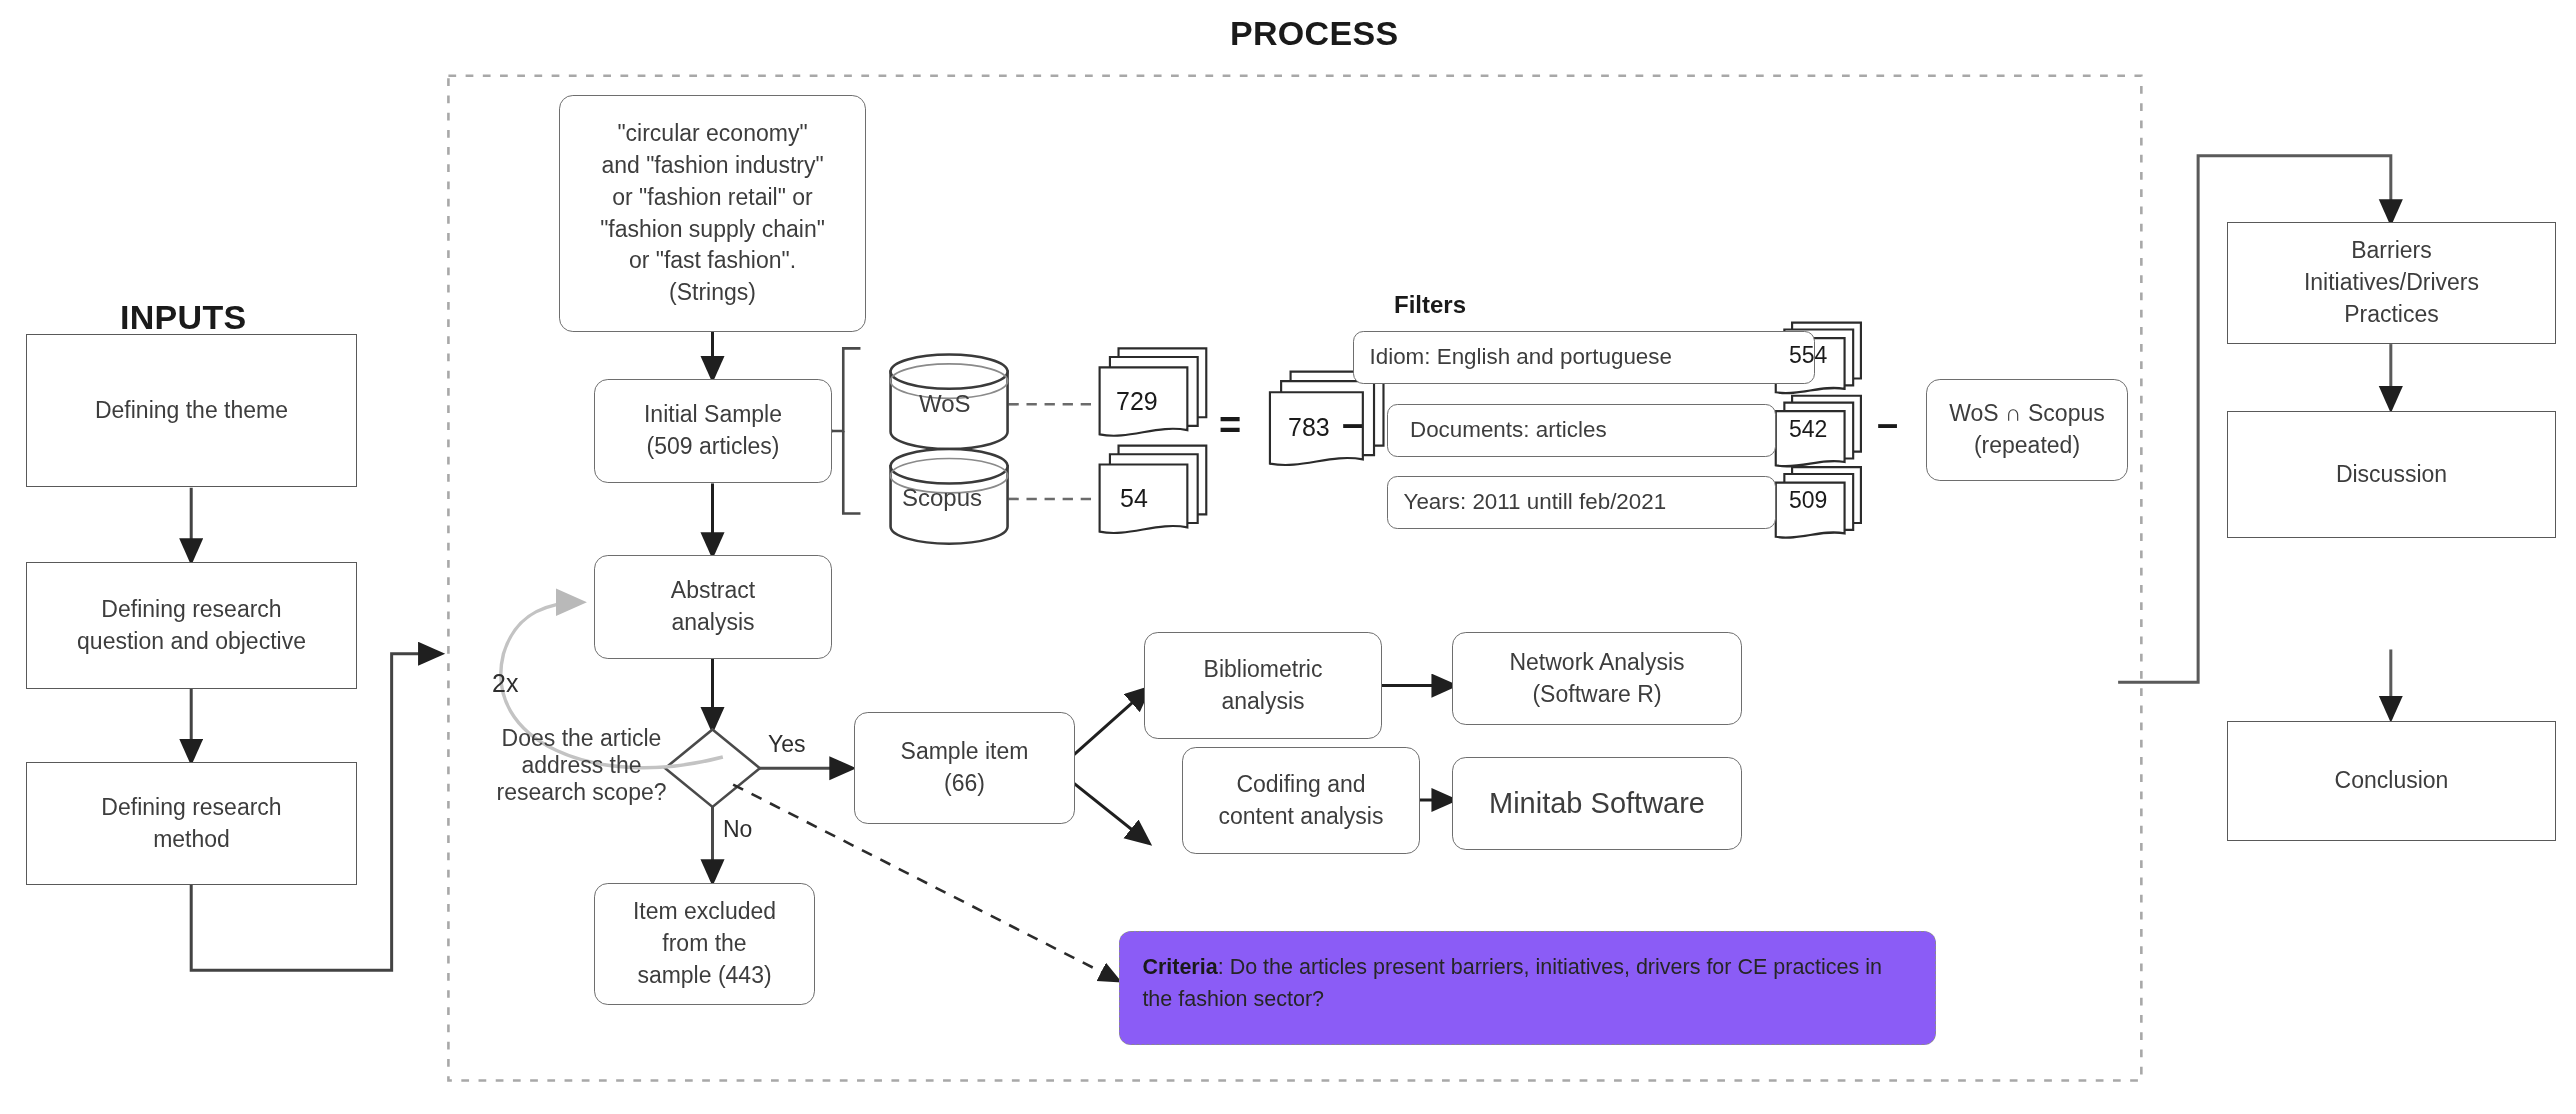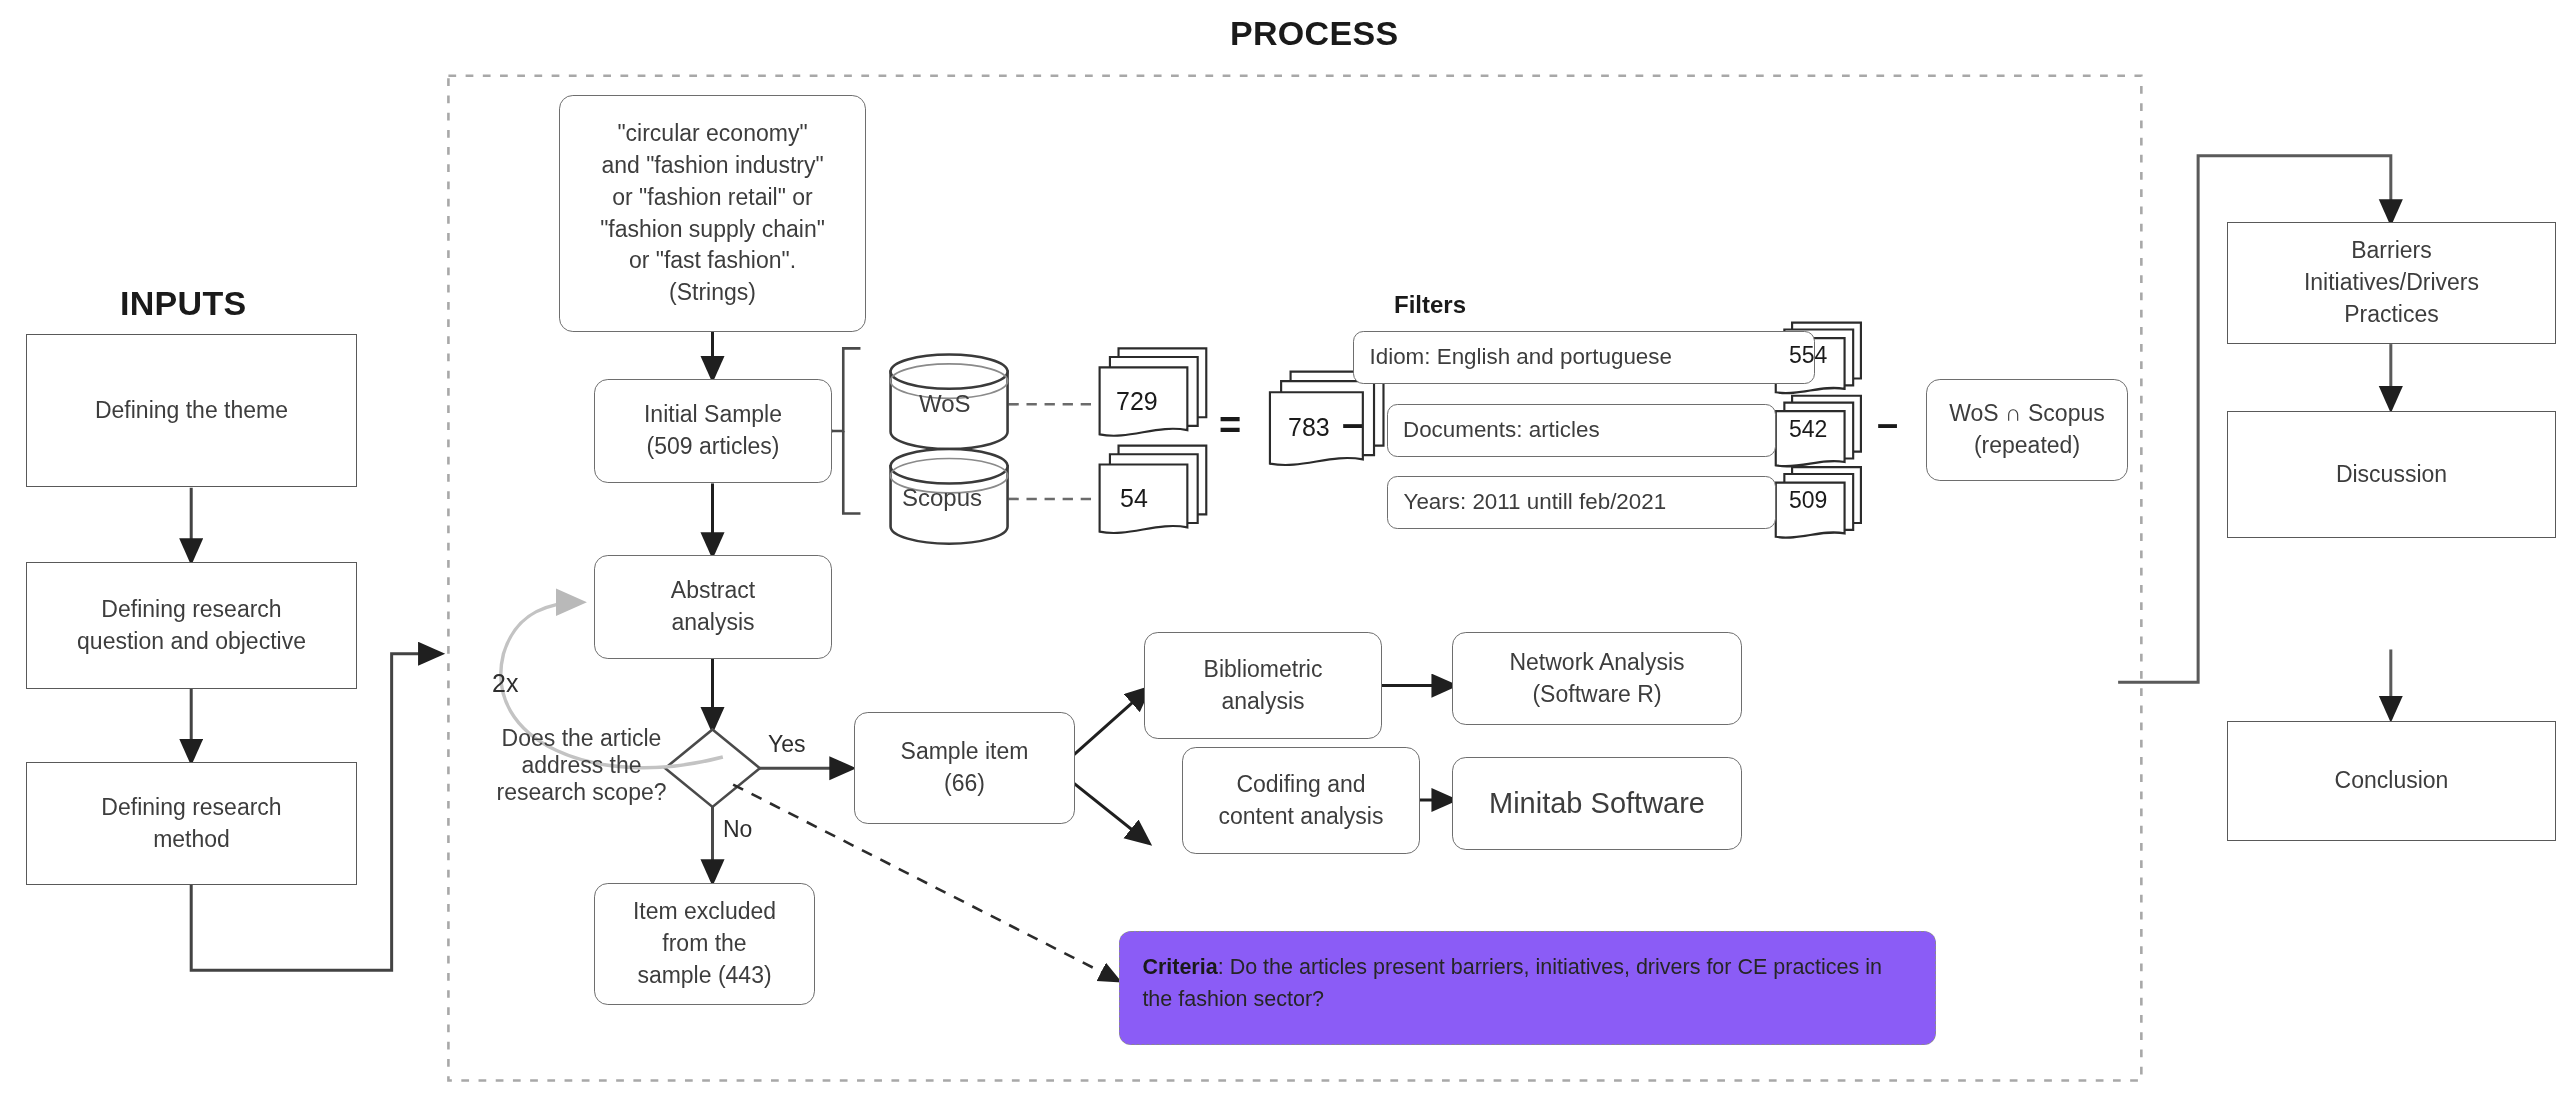--- a/index.html
+++ b/index.html
@@ -184,21 +184,21 @@
       <path d="M2064,478 L2144,478 L2144,537 C2116,532 2092,546 2064,541 Z" fill="#ffffff" stroke="#2b2b2b" stroke-width="2.5"></path>
     </g>
 
     <g>
       <path d="M2083,543 L2163,543 L2163,608 L2083,608 Z" fill="#ffffff" stroke="#2b2b2b" stroke-width="2.5"></path>
       <path d="M2074,551 L2154,551 L2154,616 L2074,616 Z" fill="#ffffff" stroke="#2b2b2b" stroke-width="2.5"></path>
       <path d="M2064,561 L2144,561 L2144,620 C2116,615 2092,629 2064,624 Z" fill="#ffffff" stroke="#2b2b2b" stroke-width="2.5"></path>
     </g>
   </svg>
 
-  <div class="sect-title" style="left:120px; top:284px; font-size:34px;">INPUTS</div>
+  <div class="sect-title" style="left:120px; top:298px; font-size:34px;">INPUTS</div>
 
   <div class="sect-title" style="left:1230px; top:13.8px; font-size:34px;">PROCESS</div>
 
   <div class="sect-title" style="left:2390px; top:258px; font-size:34px;">OUTPUTS</div>
 
   <div class="node rect-sharp multiline" style="left:26px; top:334px; width:331px; height:153px; font-size:23px;">Defining the theme</div>
 
   <div class="node rect-sharp multiline" style="left:26px; top:562px; width:331px; height:127px; font-size:23px;">Defining research
 question and objective</div>
 
@@ -238,21 +238,21 @@
 
   <div class="node rect-round multiline" style="left:1926px; top:379px; width:202px; height:102px; font-size:23px;">WoS ∩ Scopus
 (repeated)</div>
 
   <div class="plain-text" style="left:1394px; top:291px; font-size:24px; font-weight:bold; color:#1a1a1a;">Filters</div>
 
   <div class="node rect-round-sm" style="left:1353px; top:331px; width:462px; height:53px; font-size:22.4px; justify-content:flex-start; padding-left:15.5px;">
     <span>Idiom: English and portuguese</span>
   </div>
 
-  <div class="node rect-round-sm" style="left:1387px; top:404px; width:389px; height:53px; font-size:22.4px; justify-content:flex-start; padding-left:15px;">
+  <div class="node rect-round-sm" style="left:1387px; top:404px; width:389px; height:53px; font-size:22.4px; justify-content:flex-start; padding-left:22px;">
     <span>Documents: articles</span>
   </div>
 
   <div class="node rect-round-sm" style="left:1387px; top:476px; width:389px; height:53px; font-size:22.4px; justify-content:flex-start; padding-left:15.5px;">
     <span>Years: 2011 untill feb/2021</span>
   </div>
 
   <div class="plain-text" style="left:1116px; top:387px; font-size:25px; color:#1a1a1a;">729</div>
   <div class="plain-text" style="left:1120px; top:484px; font-size:25px; color:#1a1a1a;">54</div>
   <div class="plain-text" style="left:1288px; top:413px; font-size:25px; color:#1a1a1a;">783</div>

